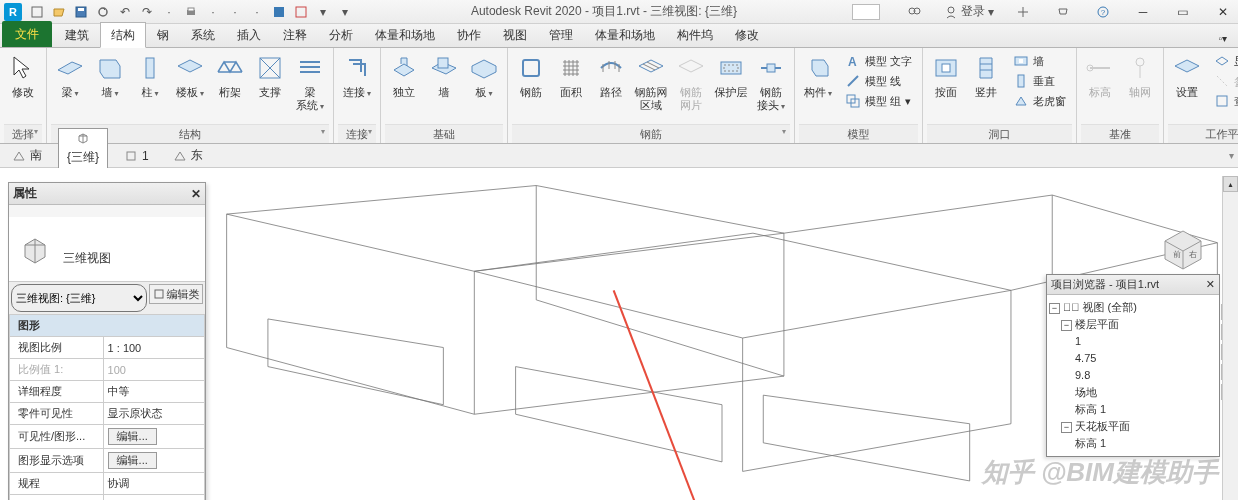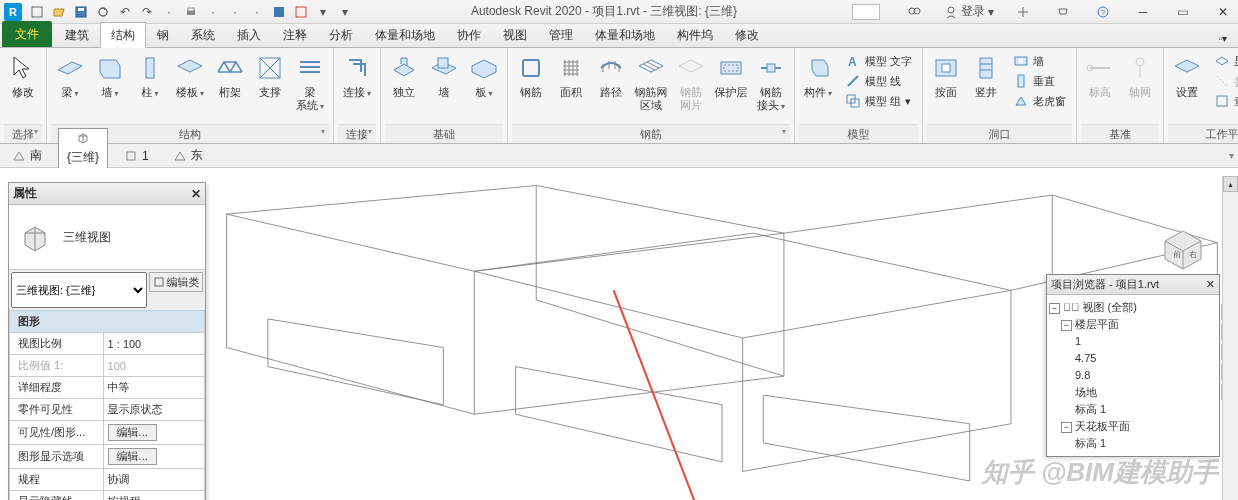--- a/index.html
+++ b/index.html
@@ -43,24 +43,24 @@
   .vtab .vico{ width:14px;height:14px; }
   .vtab .close{ font-size:11px; color:#666; margin-left:4px;}
 
   
   .workspace { position:absolute; top:168px; left:0; right:0; bottom:0; background:#fff; }
   .canvas { position:absolute; left:206px; right:0; top:8px; bottom:0; background:#fff; overflow:hidden;}
 
   
   .props { position:absolute; left:8px; top:14px; width:198px; background:#f5f5f5; border:1px solid #999; box-shadow:2px 2px 4px rgba(0,0,0,.15);}
   .props-head { display:flex; align-items:center; justify-content:space-between; padding:2px 4px; background:linear-gradient(#f0f0f0,#e0e0e0); border-bottom:1px solid #bbb; font-size:12px; font-weight:bold;}
-  .props-type { display:flex; align-items:center; gap:10px; padding:14px 8px; background:#fff; border-bottom:1px solid #ccc;}
+  .props-type { display:flex; align-items:flex-end; gap:10px; padding:14px 8px; background:#fff; border-bottom:1px solid #ccc;margin-top:12px;}
   .props-type .tico{width:36px;height:36px;}
   .props-sel { display:flex; padding:2px; gap:2px; background:#eee;}
-  .props-sel select{flex:1; font-size:11px; height:36px;}
+  .props-sel select{flex:1; font-size:11px; height:28px;border-radius:10px;}
   .edbtn{width:54px; height:20px; background:#f0f0f0; border:1px solid #aaa; font-size:11px; display:flex;align-items:center;justify-content:center;gap:2px;}
   .props table { width:100%; border-collapse:collapse; font-size:11px; background:#fff;}
   .props td { border:1px solid #ccc; padding:3px 4px; }
   .props td:first-child{width:48%;padding-left:8px;}
   .props tr.group td{background:#d6e4f0; font-weight:bold;}
   .props tr.dis td{color:#aaa;}
   .props .valbtn{display:inline-block; padding:0 8px; border:1px solid #999; background:#f0f0f0; font-size:11px;}
 
   
   .browser { position:absolute; right:18px; top:98px; width:174px; background:#fff; border:1px solid #888; box-shadow:-2px 2px 4px rgba(0,0,0,.15);}

